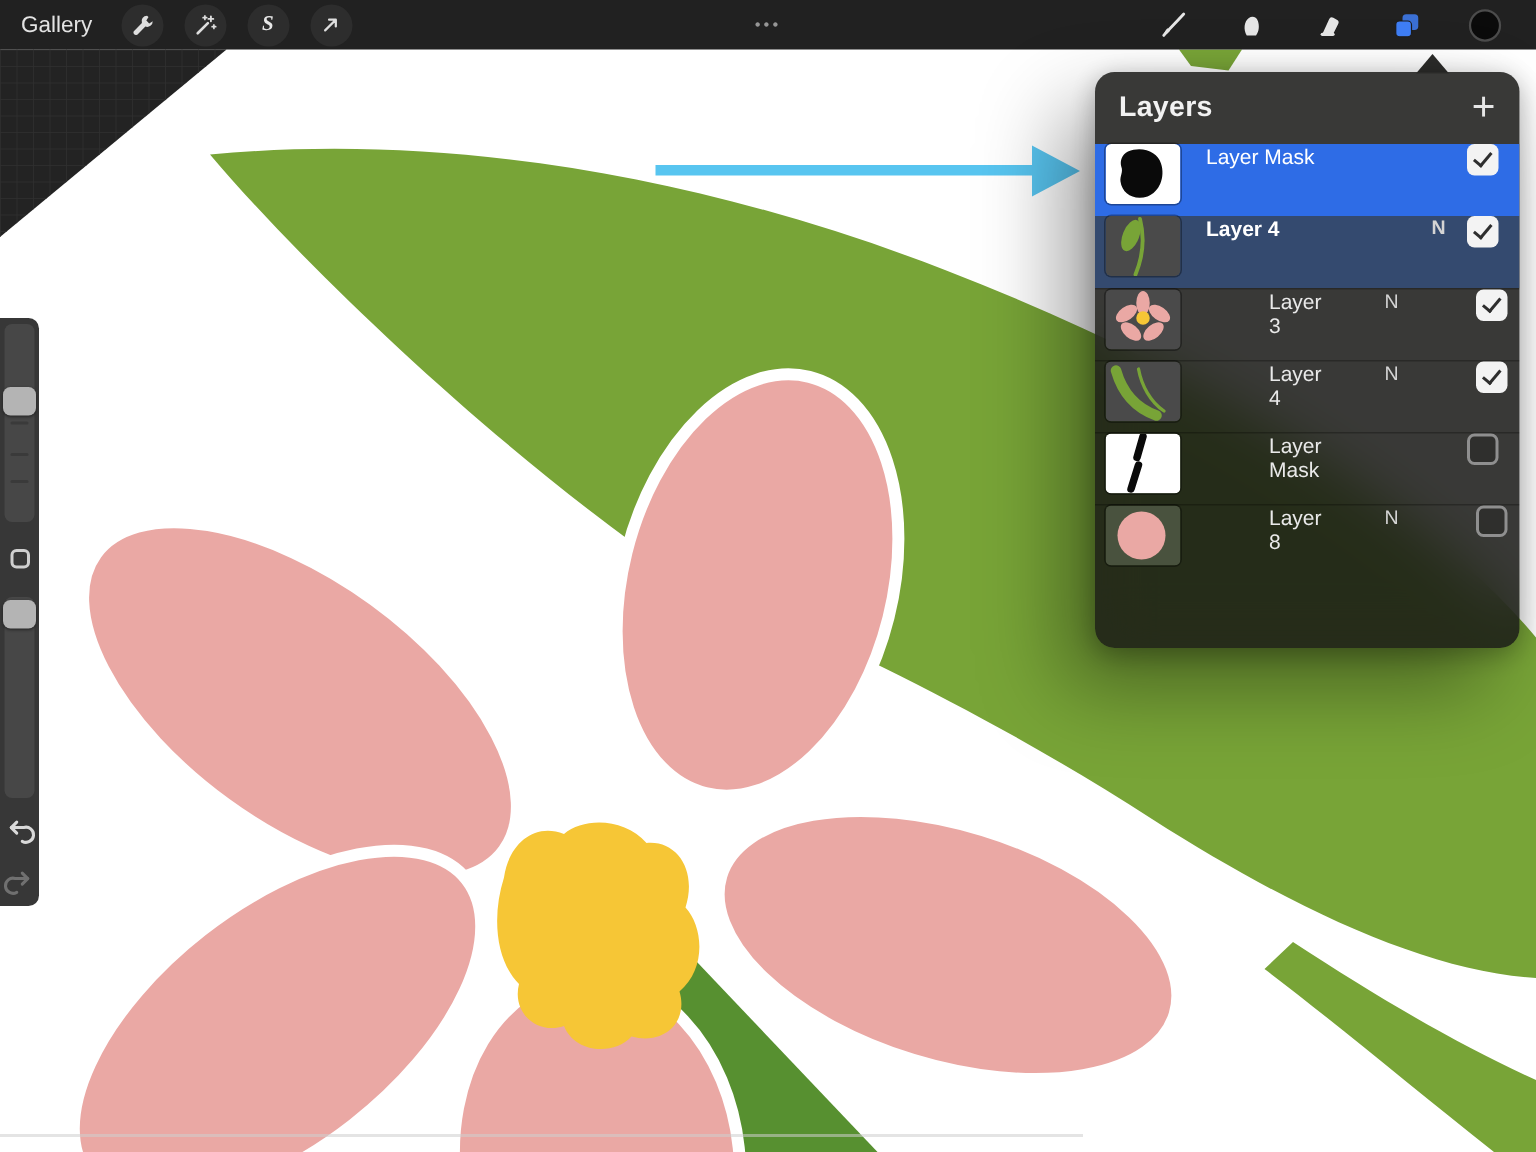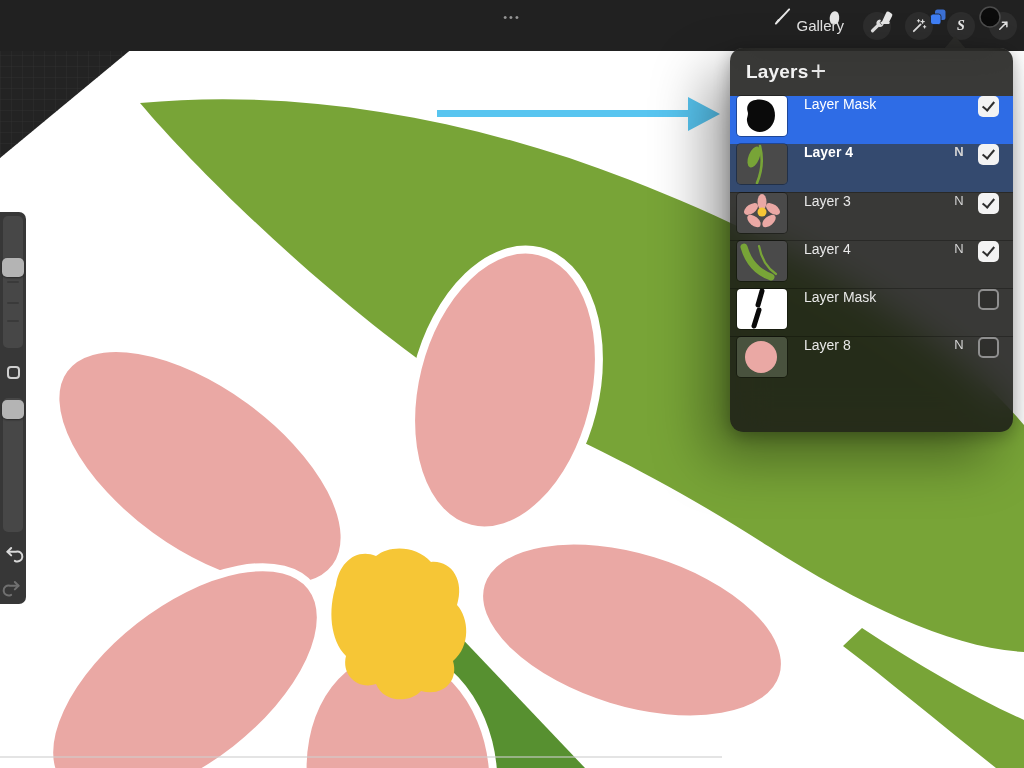--- a/index.html
+++ b/index.html
@@ -7,22 +7,22 @@
   .stage {
     position:relative; width:1024px; height:768px; overflow:hidden;
     background:#fff; font-family:"Liberation Sans", sans-serif;
     -webkit-font-smoothing:antialiased;
   }
   
   .artwork { position:absolute; inset:0; }
 
   
   .topbar {
-    position:absolute; top:0; left:0; width:1024px; height:51px;
-    background:#212121; display:flex; align-items:center; z-index:30;justify-content:flex-end;
+    position:absolute; top:0; left:0; width:1024px; height:33px;
+    background:#212121; display:flex; align-items:center; z-index:30;
   }
   .gallery-btn {
     color:#e3e3e3; font-size:15px; padding:0 12px 0 14px; height:33px;
     display:flex; align-items:center; cursor:default;
   }
   .tool-circle {
     width:28px; height:28px; border-radius:50%; background:#2d2d2d;
     display:flex; align-items:center; justify-content:center;
     margin:0 7px; flex:0 0 auto;
   }
@@ -69,30 +69,30 @@
     border-bottom:13px solid #2c2c2a;
   }
   .layers-panel {
     position:absolute; left:730px; top:48px; width:283px; height:384px;
     background:rgba(24,24,22,0.86);
     -webkit-backdrop-filter:blur(18px) saturate(1.1); backdrop-filter:blur(18px) saturate(1.1);
     border-radius:13px; overflow:hidden; z-index:40;
     box-shadow:-22px 26px 55px rgba(0,0,0,0.38), 0 4px 18px rgba(0,0,0,0.3);
   }
   .panel-header {
-    height:48px; display:flex; align-items:center; 
+    height:48px; display:flex; align-items:center; justify-content:space-between;
     padding:0 14px 1px 16px;
   }
   .panel-title { color:#f2f2f2; font-size:19px; font-weight:bold; letter-spacing:.2px; }
   .add-btn { color:#e6e6e6; font-size:27px; font-weight:300; line-height:1; padding:0 2px; }
 
   .layer-row {
     height:48px; display:flex; align-items:flex-start; position:relative;
   }
-  .layer-row.sep { border-top:1px solid rgba(0,0,0,0.28); }
+  .layer-row.sep { border-top:1px solid rgba(0,0,0,0.28);gap:42px; }
   .layer-row.primary { background:var(--accent-blue); }
   .layer-row.secondary { background:var(--secondary-blue);font-weight:bold; }
   .thumb {
     width:50px; height:40px; margin-left:7px; border-radius:4px; overflow:hidden;
     flex:0 0 auto; box-shadow:0 0 0 1px rgba(0,0,0,0.35);
   }
   .thumb svg { display:block; }
   .layer-name { color:#e9e9e9; font-size:14px; margin-left:17px; flex:1; }
   .layer-row.primary .layer-name, .layer-row.secondary .layer-name { color:#fff; }
   .blend-badge { color:#d4d4d4; font-size:13px; width:18px; text-align:center; margin-right:10px; }

